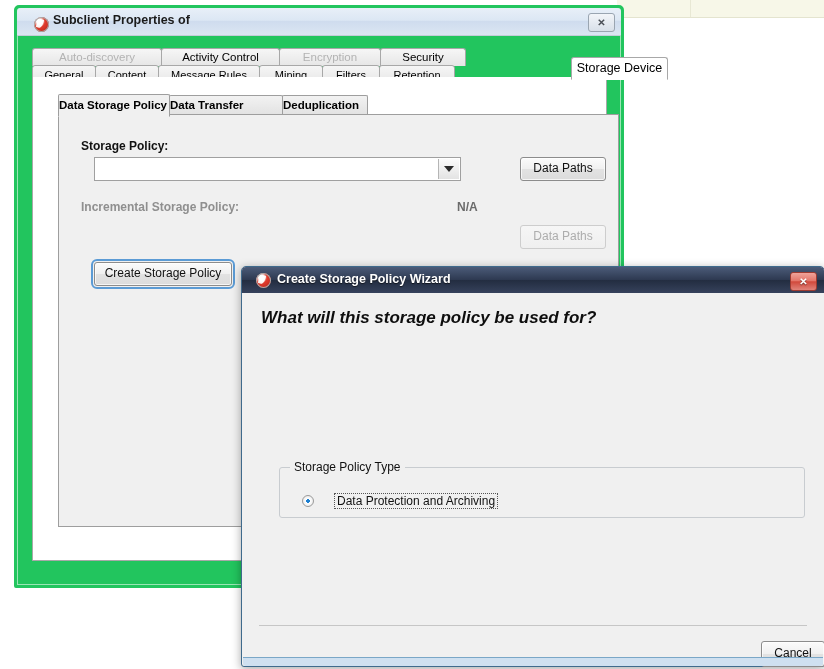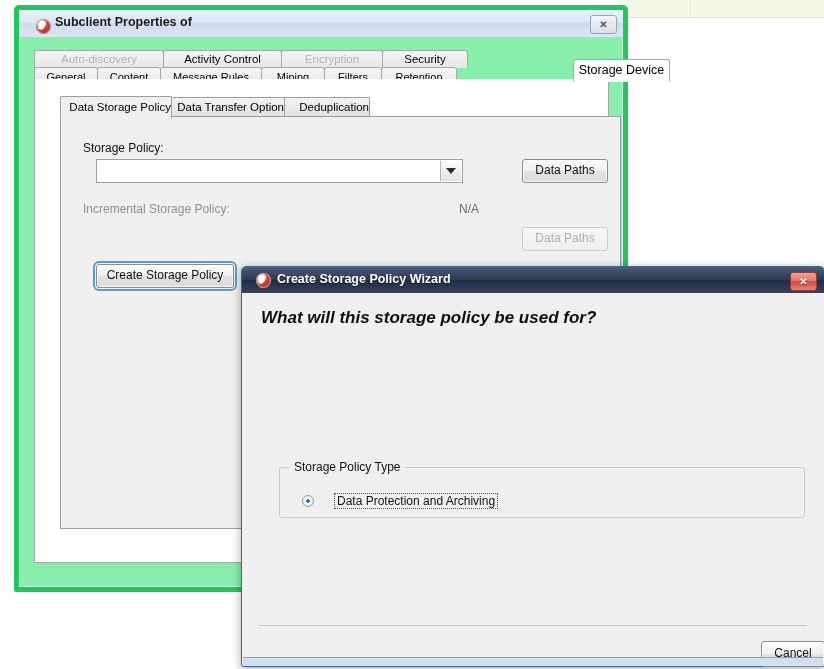--- a/index.html
+++ b/index.html
@@ -16,22 +16,22 @@
     position:absolute;top:0;left:617px;width:207px;height:17px;
     background:#f7f7e8;border-bottom:1px solid #e4e4cf;
   }
   #bg-strip-div{
     position:absolute;top:0;left:690px;width:1px;height:17px;background:#e8e8d4;
   }
 
   
   #subclient-window{
     position:absolute;left:14px;top:5px;width:604px;height:577px;
-    background:#86efac;
-    border:5px solid #22c55e;
+    background:#22c55e;
+    border:3px solid #22c55e;
     border-radius:5px 5px 2px 2px;
     box-shadow:0 0 0 1px rgba(255,255,255,.55) inset;
   }
   #subclient-titlebar{
     position:absolute;left:0;top:0;right:0;height:27px;
     background:linear-gradient(to bottom,#e8eff8 0%,#dce7f4 45%,#cfdcee 50%,#dbe6f3 100%);
     border-radius:4px 4px 0 0;
     border-bottom:1px solid #c3cdd9;
   }
   #subclient-title{
@@ -78,33 +78,33 @@
   }
 
   #tabpanel-outer{
     position:absolute;left:15px;top:69px;width:573px;height:483px;
     background:#ffffff;border:1px solid #a8a8a8;border-top:none;
   }
 
   
   #tabstrip-inner{position:absolute;left:25px;top:17px;width:300px;height:21px;}
   .tab-in{
-    position:absolute;top:1px;height:19px;line-height:18px;text-align:right;
+    position:absolute;top:1px;height:19px;line-height:18px;text-align:left;
     background:linear-gradient(to bottom,#f2f2f2,#e2e2e2);
-    border:1px solid #9e9e9e;border-bottom:none;border-radius:2px 2px 0 0;font-size:11.5px;
+    border:1px solid #9e9e9e;border-bottom:none;border-radius:2px 2px 0 0;font-size:11.5px;font-weight:bold;
   }
   .tab-in.active{
     background:#f0f0f0;top:0;height:21px;line-height:20px;z-index:4;border-bottom:1px solid #f0f0f0;
   }
   #inner-panel{
     position:absolute;left:25px;top:37px;width:559px;height:411px;
     background:#f0f0f0;border:1px solid #9e9e9e;
   }
 
-  .lbl{position:absolute;font-size:12px;color:#111;white-space:nowrap;}
+  .lbl{position:absolute;font-size:12px;color:#111;white-space:nowrap;font-weight:bold;}
   .lbl.dim{color:#8f8f8f;}
 
   #sp-label{left:22px;top:24px;}
   #sp-combo{
     position:absolute;left:35px;top:42px;width:365px;height:22px;
     background:#fff;border:1px solid #a0a0a0;
   }
   #sp-combo-arrow{
     position:absolute;right:1px;top:1px;width:20px;height:20px;
     background:linear-gradient(to bottom,#fbfbfb,#e3e3e3);

